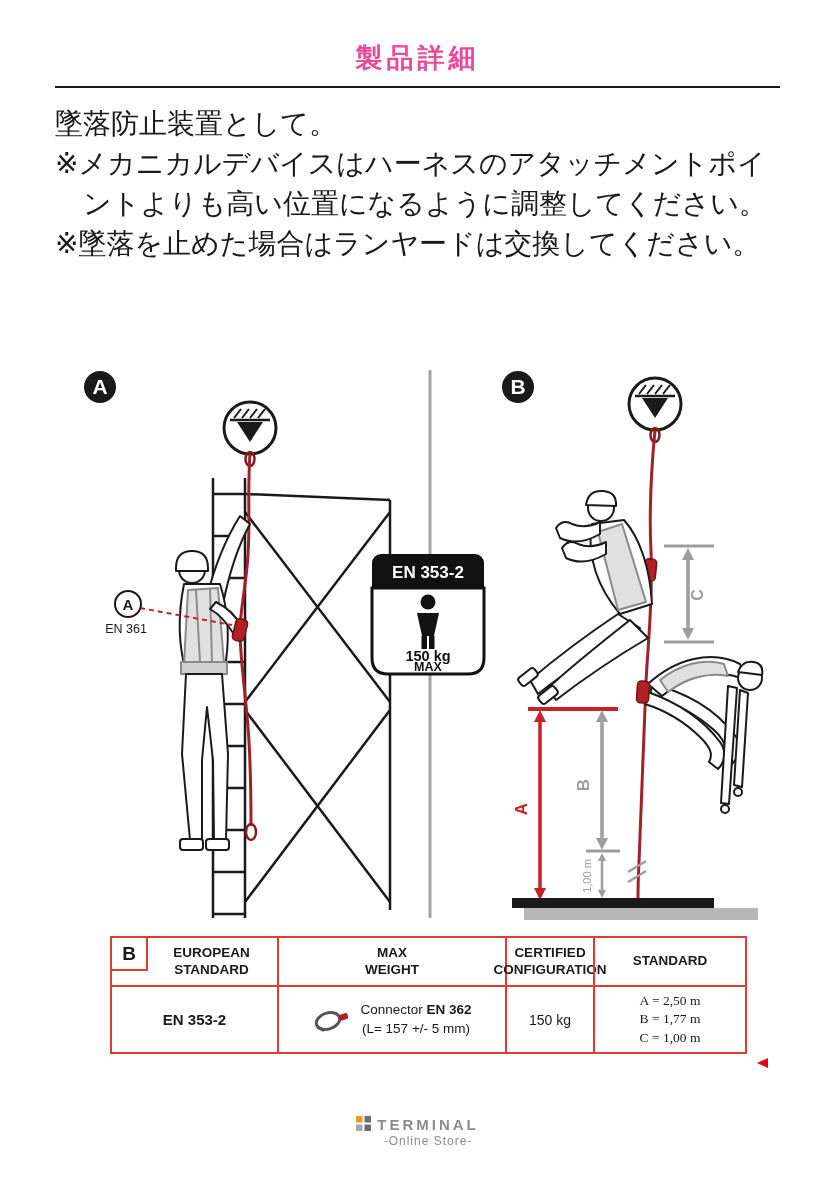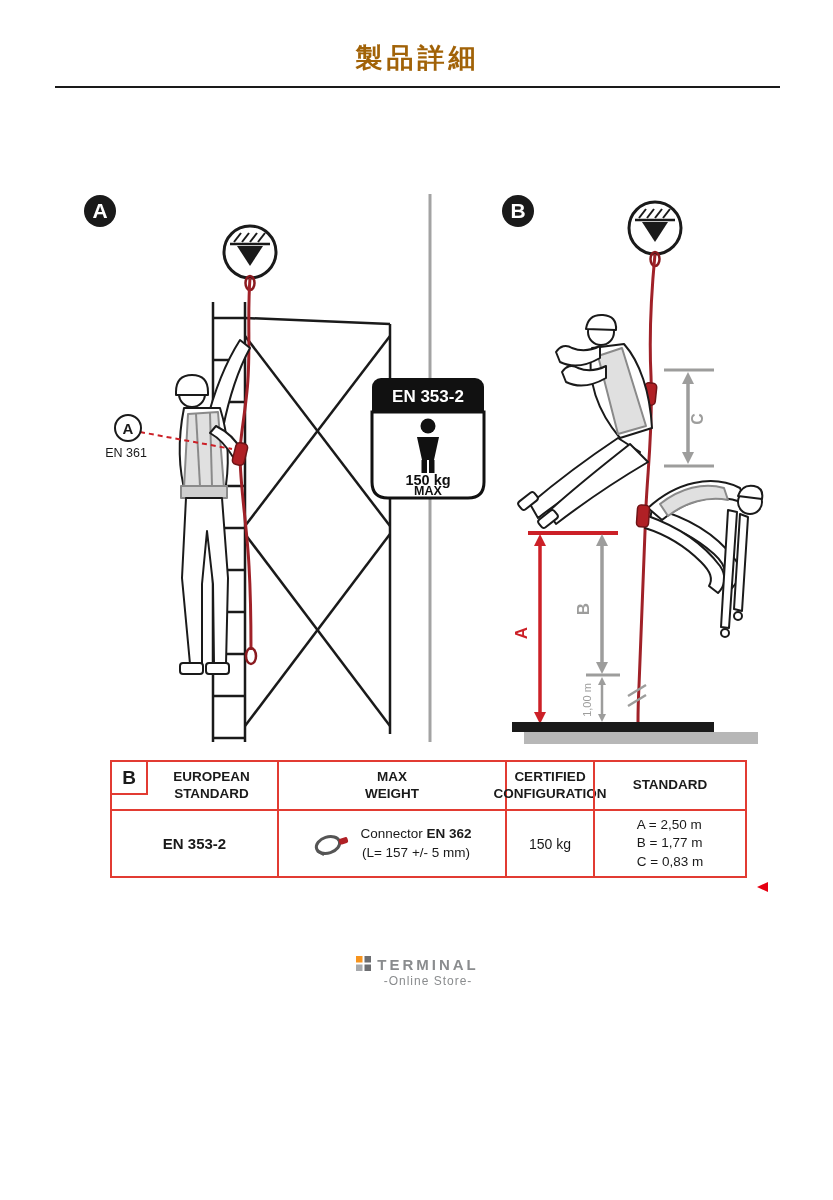--- a/index.html
+++ b/index.html
@@ -6,21 +6,21 @@
   html, body { background: #ffffff; }
   body {
     width: 833px; height: 1200px;
     font-family: "Liberation Sans", "DejaVu Sans", sans-serif;
     color: #1a1a1a;
     overflow: hidden;
   }
   .page { width: 833px; height: 1200px; padding: 40px 53px 0 55px; position: relative; }
 
   
-  .title { text-align: center; color: #a16207; font-size: 27px; font-weight: bold; letter-spacing: 4px; }
+  .title { text-align: center; color: #ec4899; font-size: 27px; font-weight: bold; letter-spacing: 4px; }
   .title-underline { height: 2px; background: #1a1a1a; margin-top: 10px; width: 100%; }
 
   
   .desc { margin-top: 16px; font-size: 28px; line-height: 40px; color: #1a1a1a; }
   .desc p.hang { padding-left: 1em; text-indent: -1em; }
 
   
   .diagram-wrap { margin-top: 98px; margin-left: -55px; width: 833px; }
   svg { display: block; font-family: inherit; }
   text { font-family: inherit; }
@@ -37,45 +37,50 @@
   .hdr-xnarrow { display: inline-block; width: 62px; }
   .corner-b {
     position: absolute; top: 0; left: 0; width: 36px; height: 33px;
     border-right: 2.5px solid #e23b32; border-bottom: 2.5px solid #e23b32;
     background: #fff; display: flex; align-items: center; justify-content: center;
     font-weight: bold; font-size: 19px; z-index: 2;
   }
   .std-cell { font-weight: bold; font-size: 15px; }
   .config-cell { gap: 6px; }
   .config-text { text-align: center; font-size: 13.5px; line-height: 1.35; }
-  .clearance-cell { font-size: 13.5px; line-height: 1.35; }
+  .clearance-cell { font-size: 13.5px; line-height: 1.35; font-family: Liberation Serif, serif; }
   .clearance-lines { text-align: left; }
   .weight-cell { font-size: 14px; }
 
   .red-pointer {
     width: 0; height: 0; margin: 4px 12px 0 auto;
     border-top: 5px solid transparent; border-bottom: 5px solid transparent;
     border-right: 11px solid #e60012;
   }
 
   
-  .footer { margin-top: 64px; display: flex; justify-content: center; text-align: right; }
+  .footer { margin-top: 48px; display: flex; justify-content: center; text-align: right; }
   .logo-row { display: flex; align-items: flex-start; gap: 6px; }
   .logo-col { display: flex; flex-direction: column; align-items: center; }
   .logo-text { color: #8a8c8e; font-weight: bold; font-size: 15px; letter-spacing: 3px; }
   .logo-tagline { color: #8a8c8e; font-size: 12px; letter-spacing: 1px; margin-top: 1px; }
 </style>
 </head>
 <body>
 
 <div class="page">
 
   <div class="title">製品詳細</div>
   <div class="title-underline"></div>
 
+  <div class="desc">
+    <p>墜落防止装置として。</p>
+    <p class="hang">※メカニカルデバイスはハーネスのアタッチメントポイントよりも高い位置になるように調整してください。</p>
+    <p class="hang">※墜落を止めた場合はランヤードは交換してください。</p>
+  </div>
 
   <div class="diagram-wrap">
     <svg viewBox="0 0 833 570" width="833" height="570">
       <defs>
         <g id="anchor">
           <circle r="26" fill="#fff" stroke="#1a1a1a" stroke-width="3"></circle>
           <line x1="-20" y1="-8" x2="20" y2="-8" stroke="#1a1a1a" stroke-width="2.5"></line>
           <line x1="-16" y1="-10" x2="-9" y2="-19" stroke="#1a1a1a" stroke-width="2"></line>
           <line x1="-8" y1="-10" x2="-1" y2="-19" stroke="#1a1a1a" stroke-width="2"></line>
           <line x1="0" y1="-10" x2="7" y2="-19" stroke="#1a1a1a" stroke-width="2"></line>
@@ -258,21 +263,21 @@
         <div class="config-text">
           <div><span>Connector </span><b>EN 362</b></div>
           <div>(L= 157 +/- 5 mm)</div>
         </div>
       </div>
       <div class="cell drow weight-cell">150 kg</div>
       <div class="cell drow clearance-cell">
         <div class="clearance-lines">
           <div>A = 2,50 m</div>
           <div>B = 1,77 m</div>
-          <div>C = 0,83 m</div>
+          <div>C = 1,00 m</div>
         </div>
       </div>
     </div>
   </div>
 
   <div class="red-pointer"></div>
 
   <div class="footer">
     <div class="logo-row">
       <svg width="15" height="15" viewBox="0 0 15 15">

